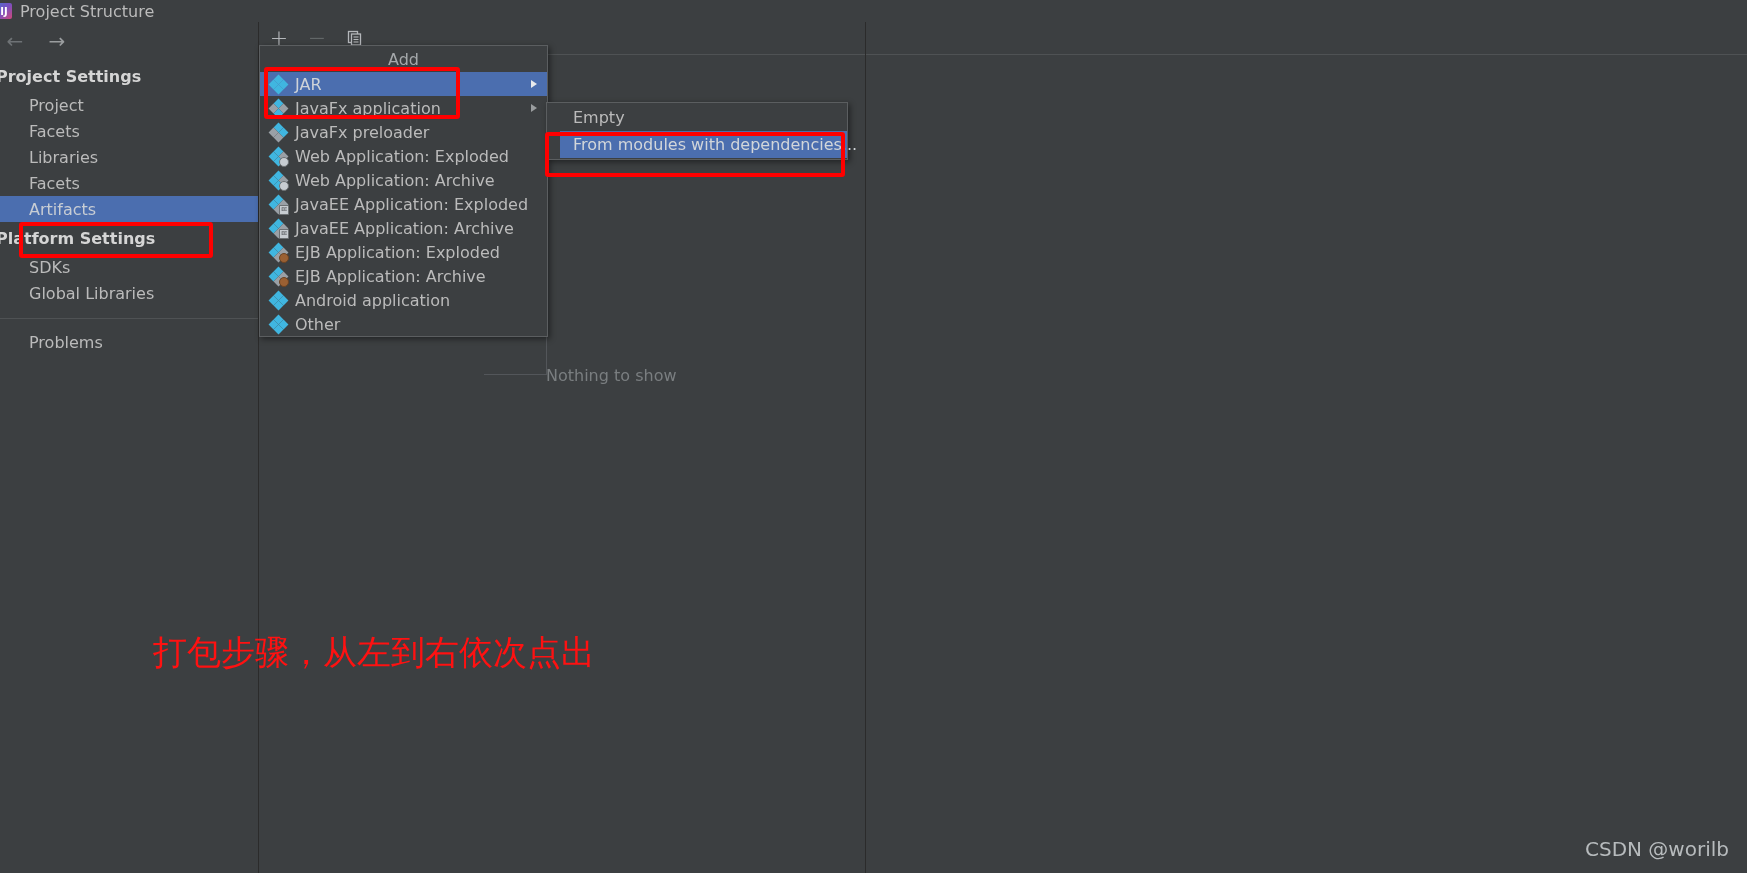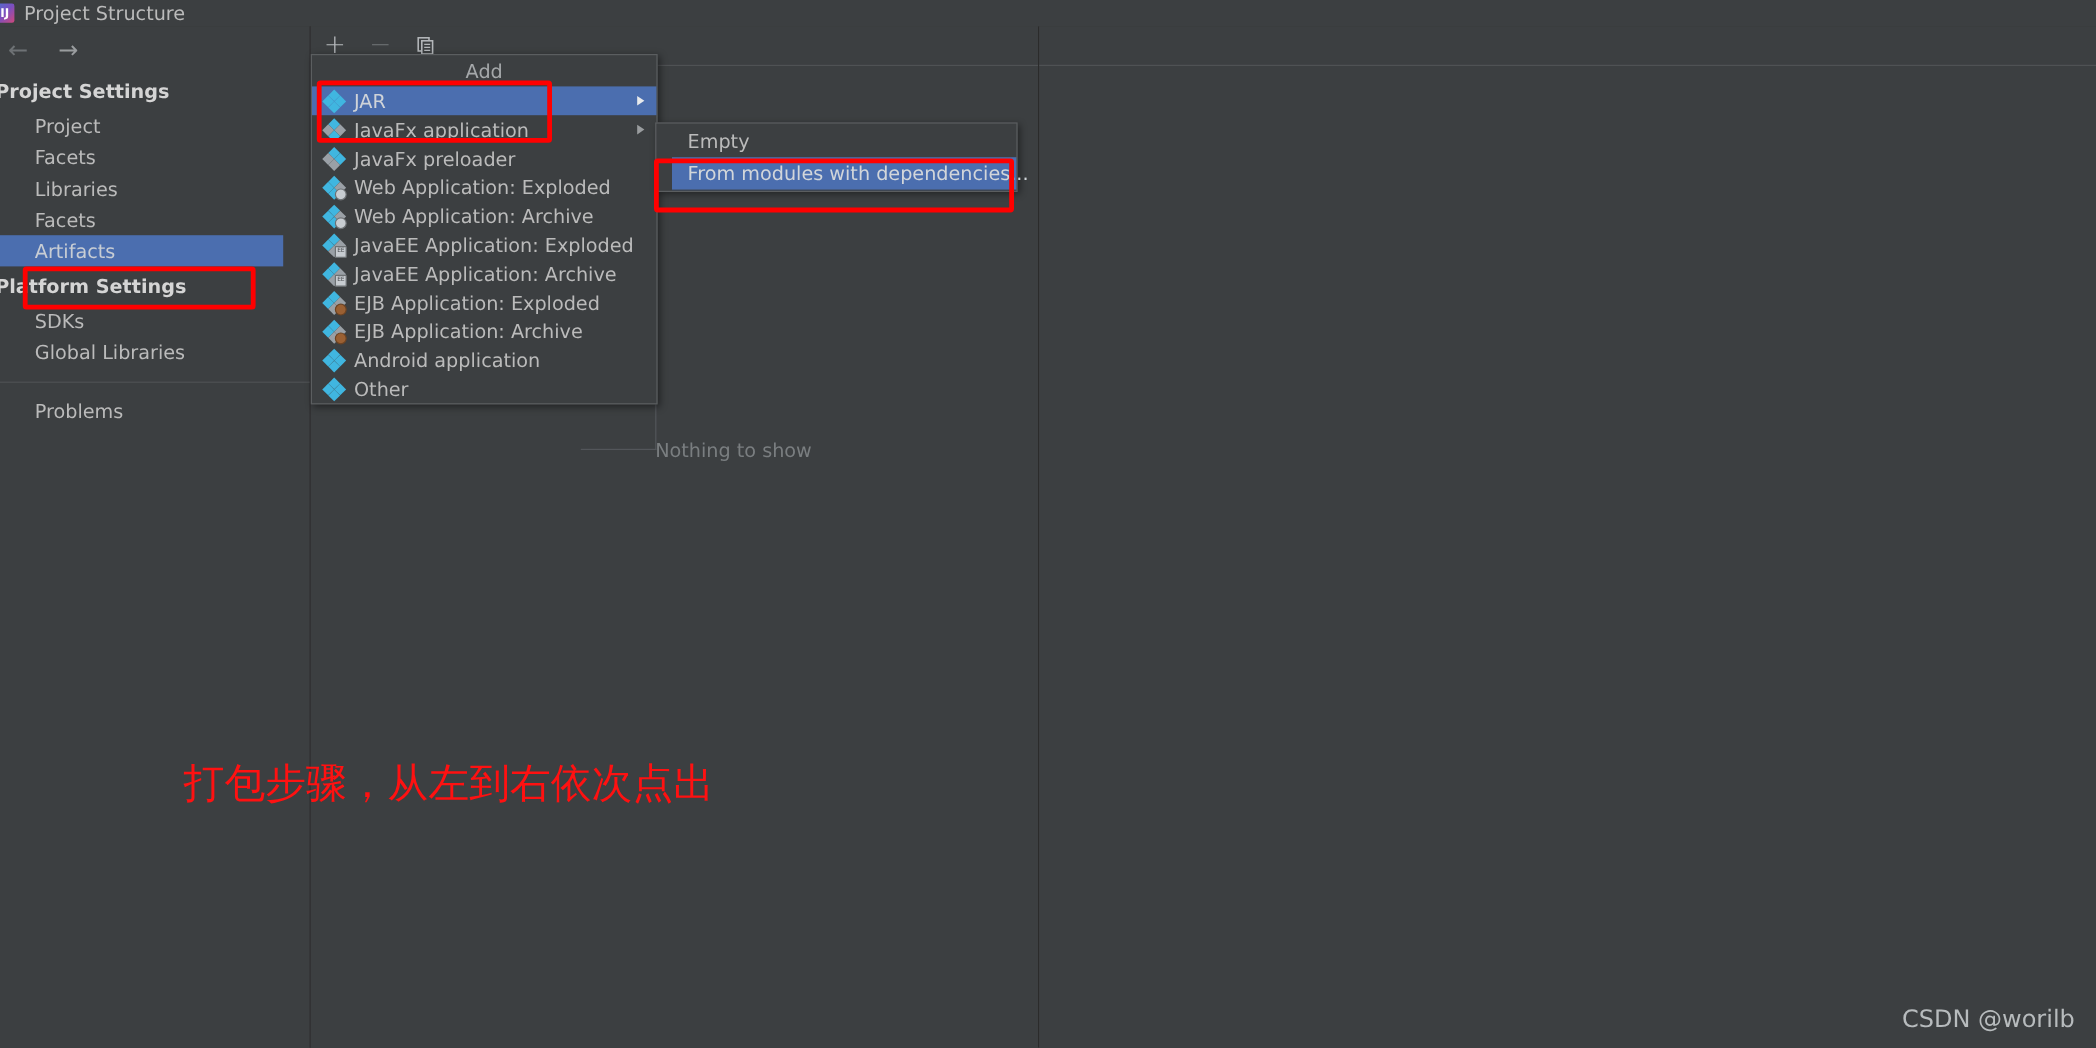--- a/index.html
+++ b/index.html
@@ -102,21 +102,21 @@
     font-size: 16px;
     height: 26px;
     display: flex;
     align-items: center;
     padding-left: 29px;
     white-space: nowrap;
   }
   .side-item.selected {
     background: #4b6eaf;
     color: #c8cdd4;
-    width: 236px;
+    width: 258px;
     box-sizing: border-box;
   }
   #side-divider {
     height: 1px;
     background: #4f5254;
     margin: 12px 0 10px 0;
   }
 
   
   #middle-panel {

